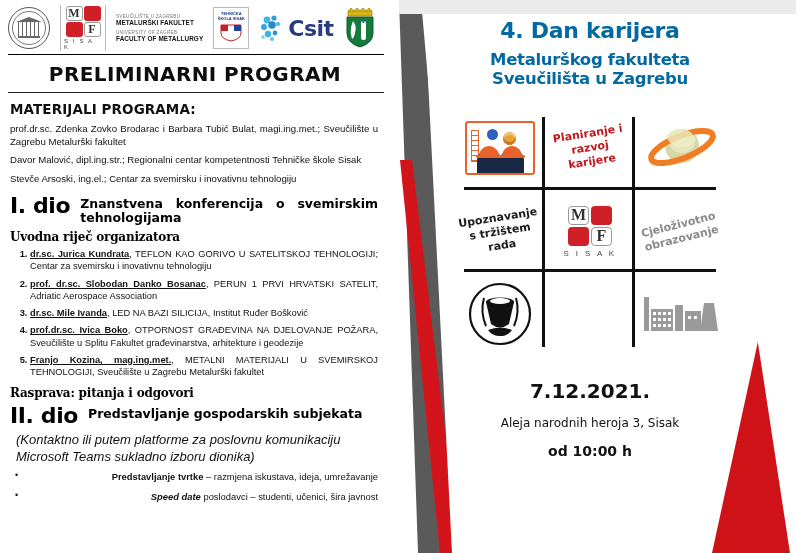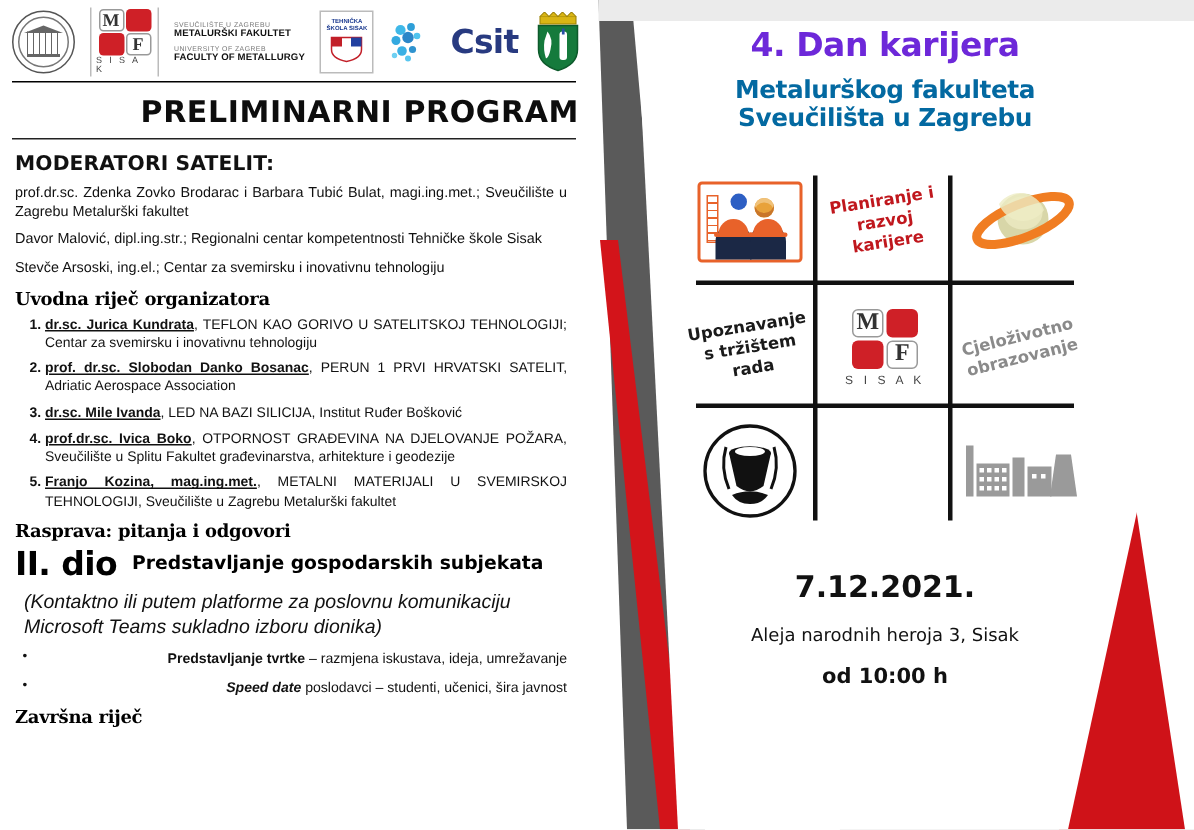--- a/index.html
+++ b/index.html
@@ -132,37 +132,37 @@
     display: flex; flex-direction: column; align-items: center;
     justify-content: flex-start;
     box-sizing: border-box;
     padding-top: 3px;
     background: #fff;
   }
   .ts-top { font-size: 4px; color: #1b3a8f; font-weight: bold; text-align:center; line-height: 1.25; }
   .ts-shield { margin-top: 3px; width: 22px; height: 18px; position: relative; }
 
   
-  .csit { flex: 0 0 auto; display: flex; align-items: center; gap: 15px; }
+  .csit { flex: 0 0 auto; display: flex; align-items: center; gap: 3px; }
   .csit-word {
     font-size: 22px; font-weight: bold; color: #283a80;
     letter-spacing: -0.5px;
     font-family: "DejaVu Sans", sans-serif;
   }
 
   
   .coa { flex: 0 0 auto; width: 32px; height: 40px; position: relative; }
 
   .rule-under-logos {
     border-top: 1.5px solid #000;
     margin: 2px 2px 0 4px;
   }
 
   .prelim-title {
-    text-align: right;
+    text-align: center;
     font-size: 20px;
     font-weight: bold;
     letter-spacing: 0.4px;
     color: #0d0d0d;
     padding: 7px 0 6px 0;
     font-family: "DejaVu Sans", sans-serif;
   }
   .rule-thin { border-top: 1.2px solid #222; margin: 0 2px 0 4px; }
 
   .content { padding: 5px 8px 0 6px; }
@@ -263,21 +263,21 @@
   
   #right-panel {
     position: absolute;
     left: 430px;
     top: 0;
     width: 320px;
     height: 553px;
   }
   .poster-title {
     text-align: center;
-    color: #6d28d9;
+    color: #0369a1;
     font-size: 22px;
     font-weight: bold;
     letter-spacing: -0.3px;
     margin-top: 18px;
     font-family: "DejaVu Sans", sans-serif;
   }
   .poster-sub {
     text-align: center;
     color: #0369a1;
     font-size: 16.5px;
@@ -462,26 +462,30 @@
     </div>
 
     <div class="rule-under-logos"></div>
 
     <div class="prelim-title">PRELIMINARNI PROGRAM</div>
 
     <div class="rule-thin"></div>
 
     <div class="content">
 
-      <div class="moderatori-h">MODERATORI SATELIT:</div>
+      <div class="moderatori-h">MATERIJALI PROGRAMA:</div>
 
       <p class="body">prof.dr.sc. Zdenka Zovko Brodarac i Barbara Tubić Bulat, magi.ing.met.; Sveučilište u Zagrebu Metalurški fakultet</p>
       <p class="body">Davor Malović, dipl.ing.str.; Regionalni centar kompetentnosti Tehničke škole Sisak</p>
       <p class="body">Stevče Arsoski, ing.el.; Centar za svemirsku i inovativnu tehnologiju</p>
 
+      <div class="dio-row">
+        <div class="dio-label">I. dio</div>
+        <div class="dio-text">Znanstvena konferencija o svemirskim tehnologijama</div>
+      </div>
 
       <div class="sub-head">Uvodna riječ organizatora</div>
 
       <ol class="talks">
         <li><span class="spk">dr.sc. Jurica Kundrata</span><span>, TEFLON KAO GORIVO U SATELITSKOJ TEHNOLOGIJI; Centar za svemirsku i inovativnu tehnologiju</span></li>
         <li><span class="spk">prof. dr.sc. Slobodan Danko Bosanac</span><span>, PERUN 1 PRVI HRVATSKI SATELIT, Adriatic Aerospace Association</span></li>
         <li><span class="spk">dr.sc. Mile Ivanda</span><span>, LED NA BAZI SILICIJA, Institut Ruđer Bošković</span></li>
         <li><span class="spk">prof.dr.sc. Ivica Boko</span><span>, OTPORNOST GRAĐEVINA NA DJELOVANJE POŽARA, Sveučilište u Splitu Fakultet građevinarstva, arhitekture i geodezije</span></li>
         <li><span class="spk">Franjo Kozina, mag.ing.met.</span><span>, METALNI MATERIJALI U SVEMIRSKOJ TEHNOLOGIJI, Sveučilište u Zagrebu Metalurški fakultet</span></li>
       </ol>
@@ -493,21 +497,20 @@
         <div class="dio-text noj">Predstavljanje gospodarskih subjekata</div>
       </div>
 
       <div class="note-italic">(Kontaktno ili putem platforme za poslovnu komunikaciju Microsoft Teams  sukladno izboru dionika)</div>
 
       <ul class="bul">
         <li><span class="b">Predstavljanje tvrtke</span><span> – razmjena iskustava, ideja, umrežavanje</span></li>
         <li><span class="bi">Speed date</span><span> poslodavci – studenti, učenici, šira javnost</span></li>
       </ul>
 
-      <div class="sub-head" style="margin-top:2px">Završna riječ</div>
     </div>
   </div>
 
   <div id="right-panel">
 
     <div class="poster-title">4. Dan karijera</div>
     <div class="poster-sub">Metalurškog fakulteta</div>
     <div class="poster-sub" style="margin-top:0">Sveučilišta u Zagrebu</div>
 
     <div class="icon-grid">

